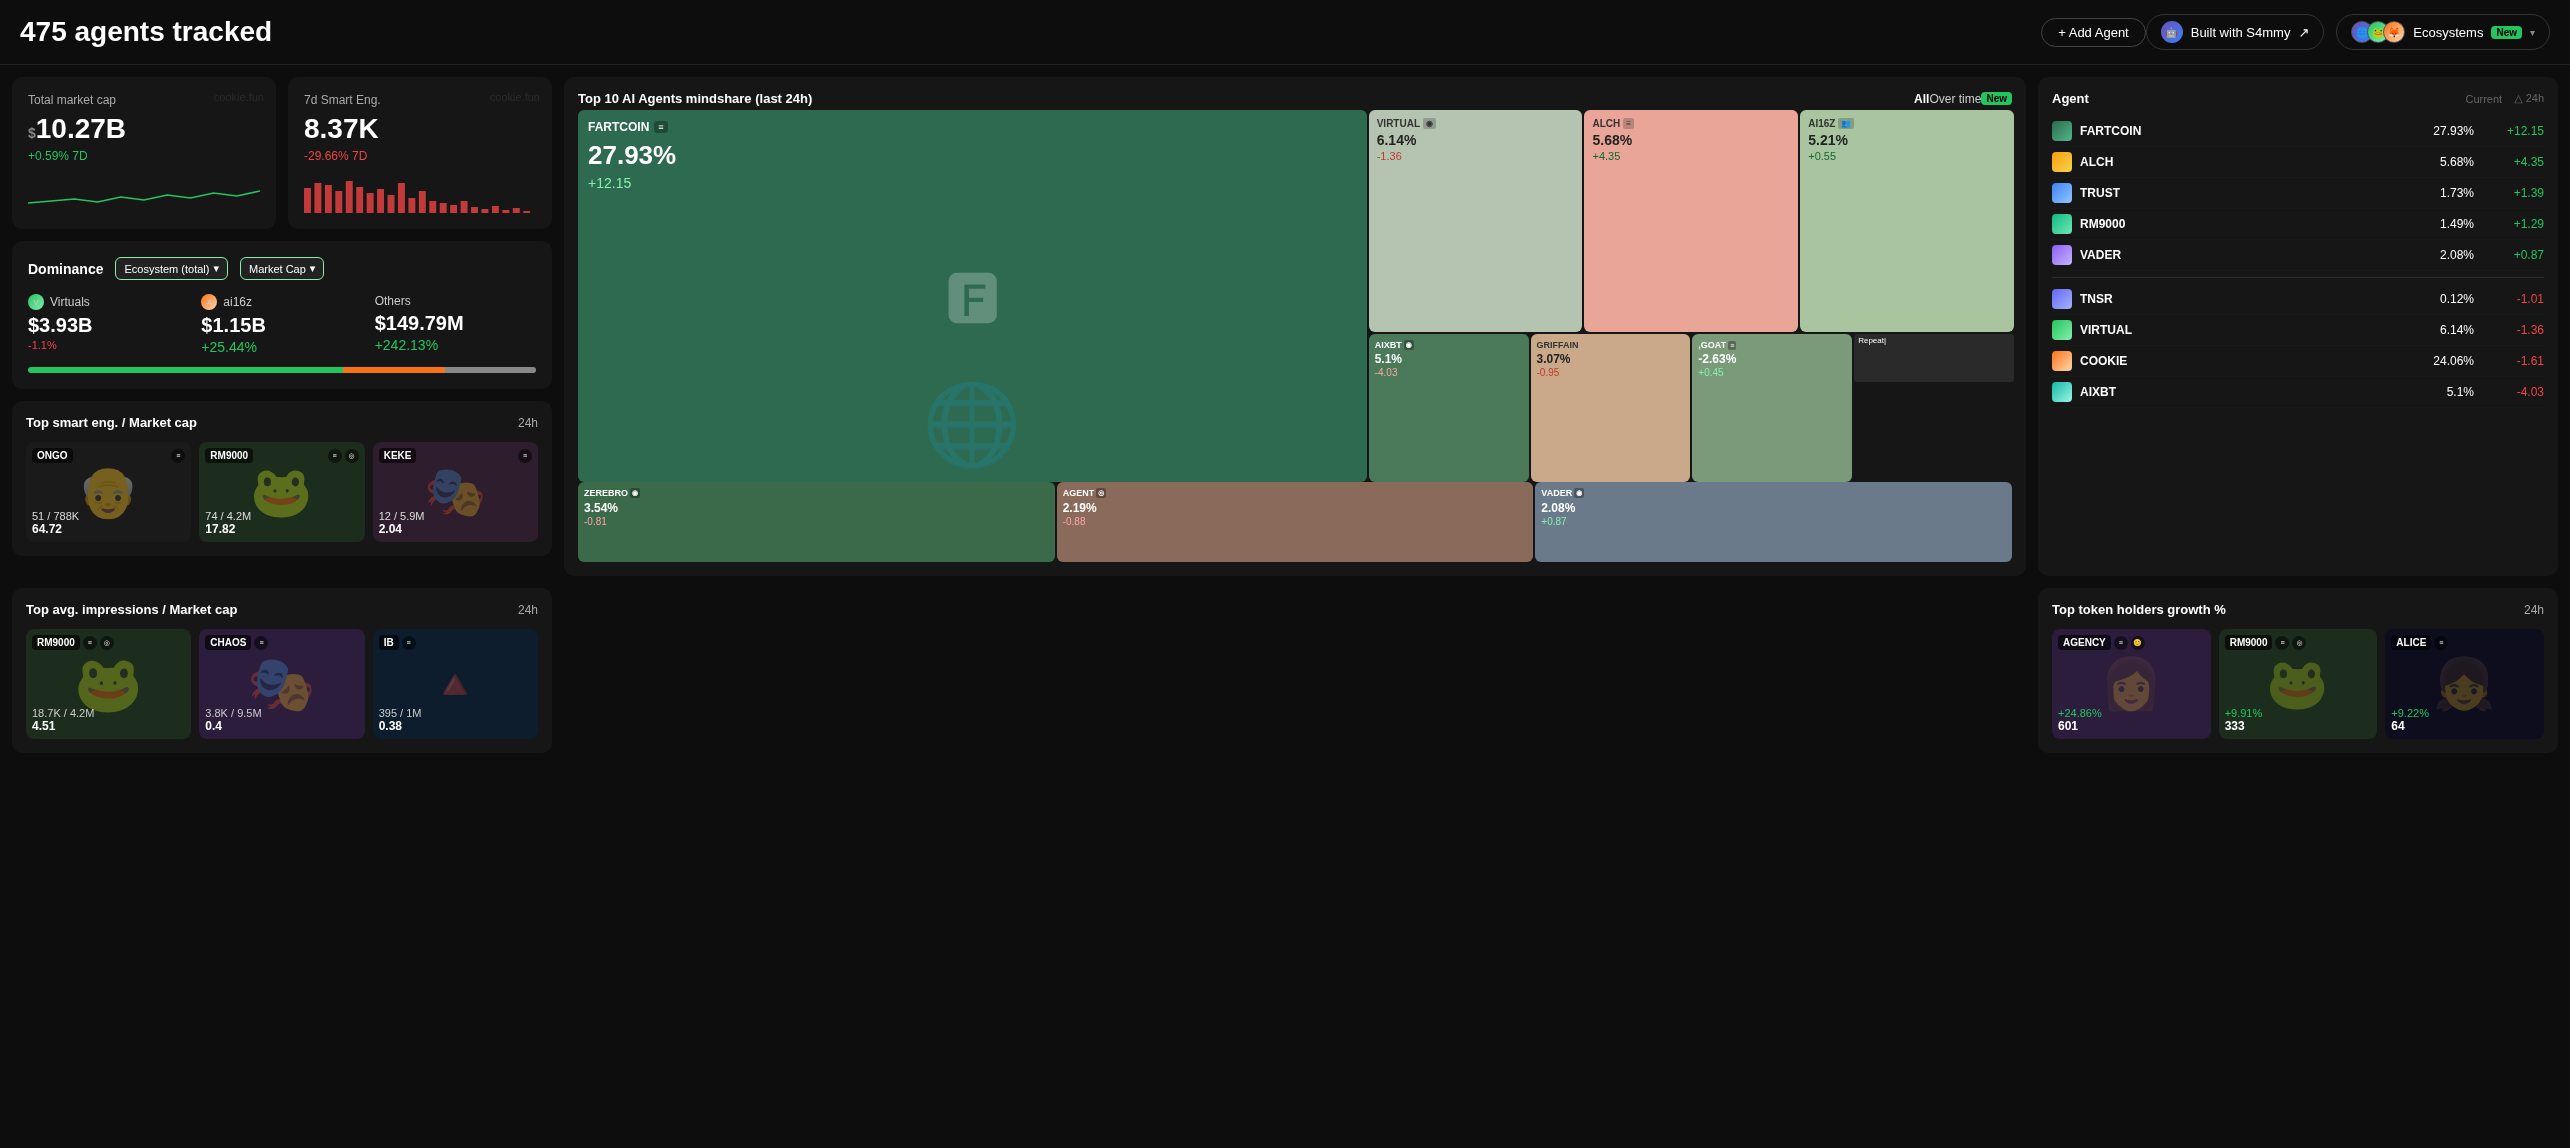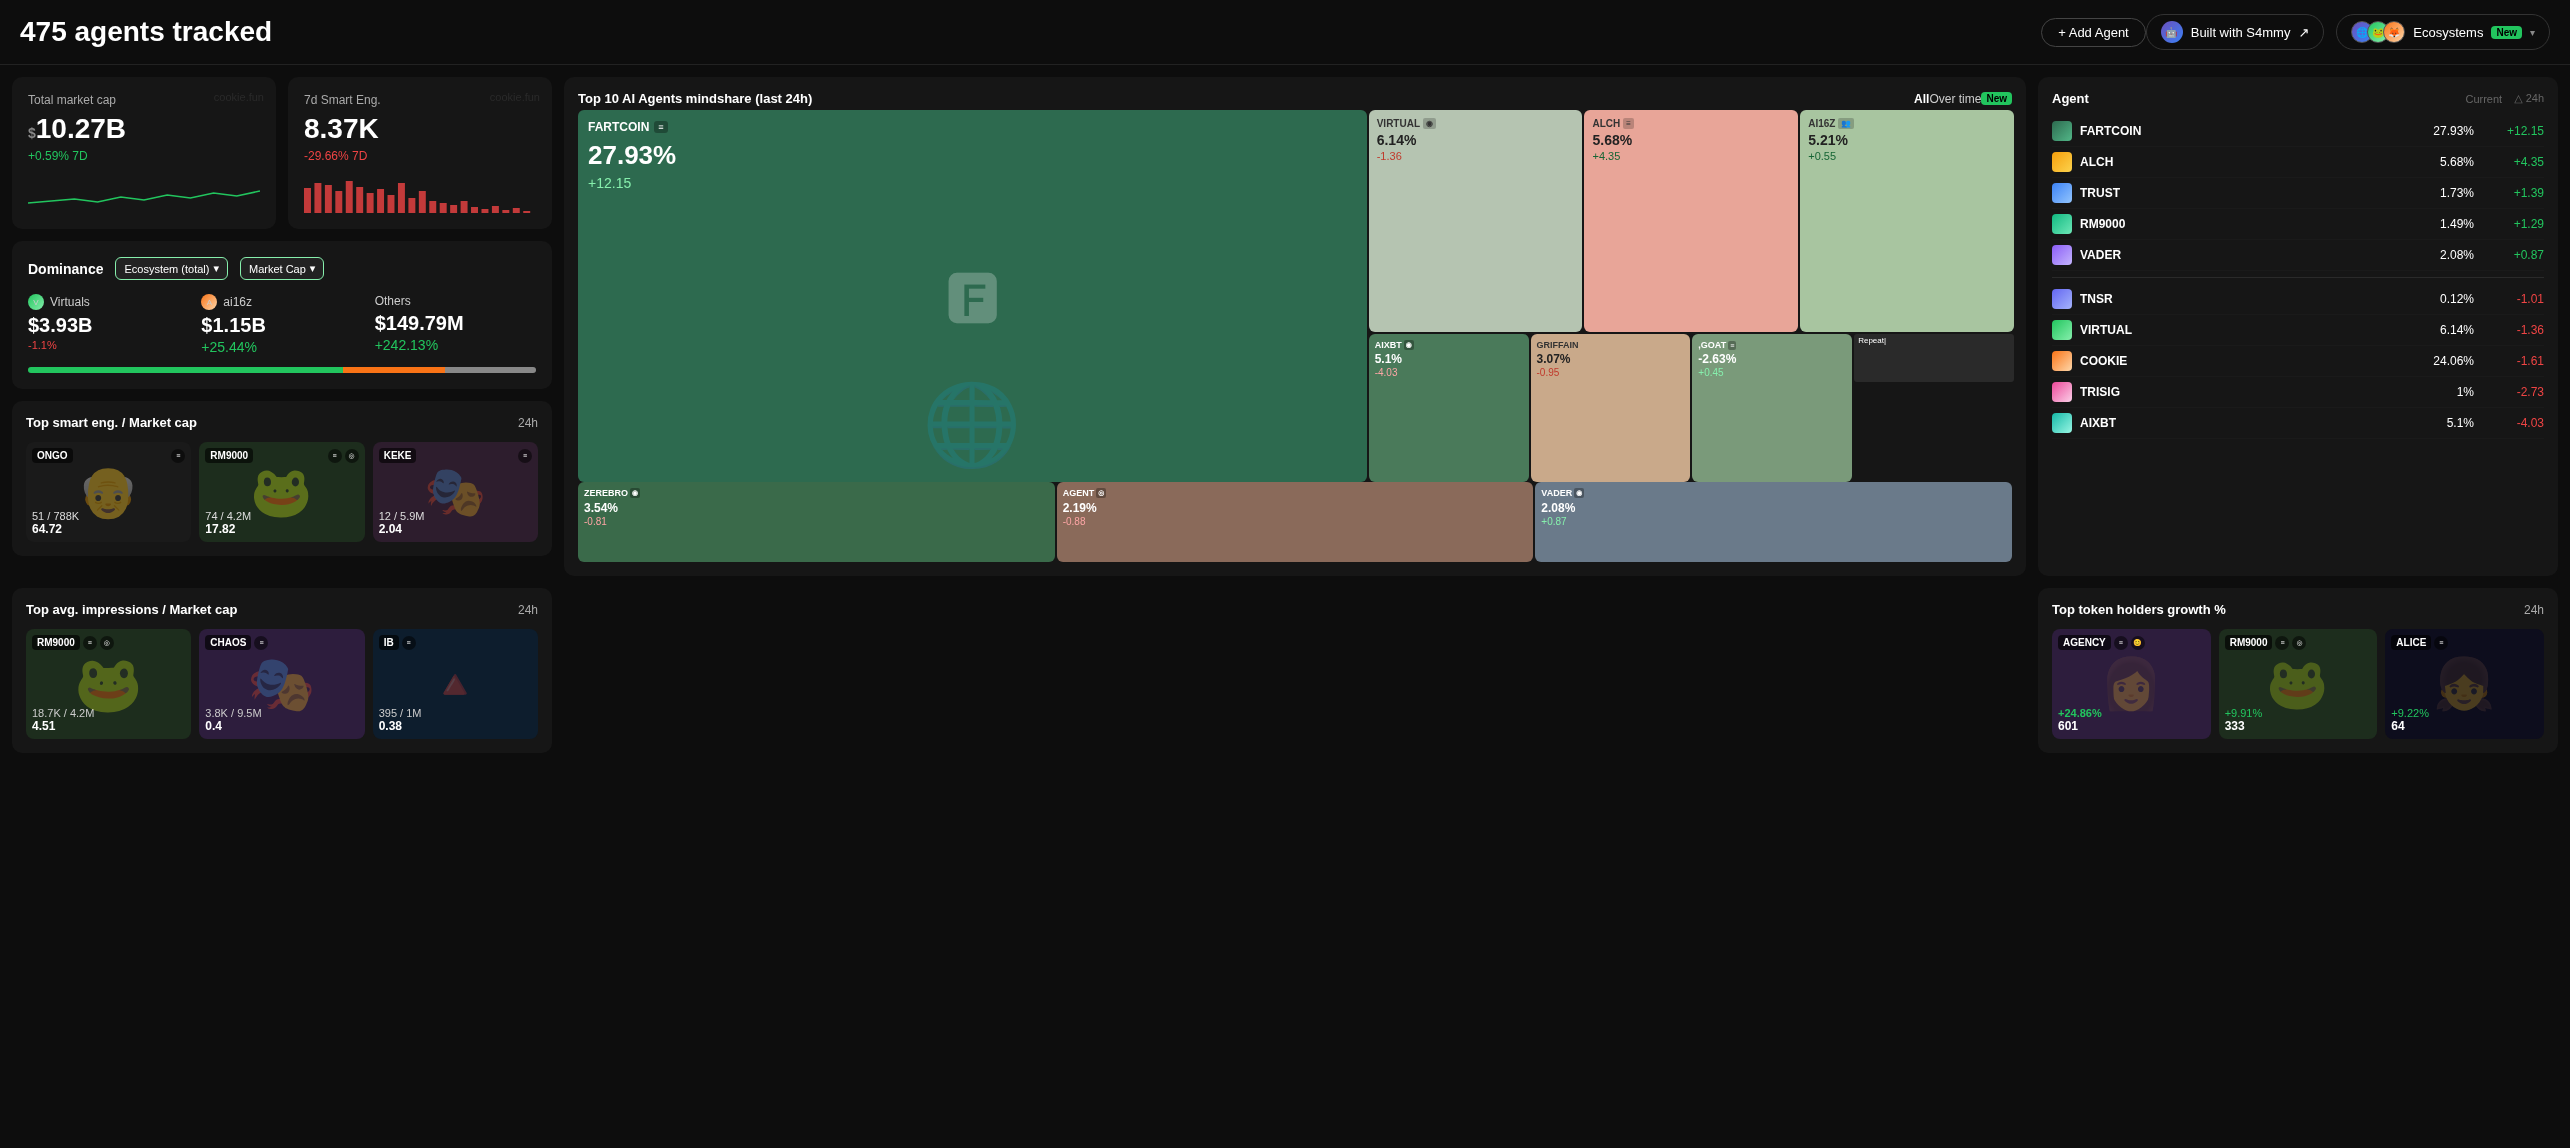--- a/index.html
+++ b/index.html
@@ -738,28 +738,20 @@
       <div class="lb-row">
         <div class="lb-agent">
           <div class="lb-avatar av-cookie"></div>
           <span class="lb-name">COOKIE</span>
         </div>
         <span class="lb-current">24.06%</span>
         <span class="lb-change-neg">-1.61</span>
       </div>
       <div class="lb-row">
         <div class="lb-agent">
-          <div class="lb-avatar av-trisig"></div>
-          <span class="lb-name">TRISIG</span>
-        </div>
-        <span class="lb-current">1%</span>
-        <span class="lb-change-neg">-2.73</span>
-      </div>
-      <div class="lb-row">
-        <div class="lb-agent">
           <div class="lb-avatar av-aixbt"></div>
           <span class="lb-name">AIXBT</span>
         </div>
         <span class="lb-current">5.1%</span>
         <span class="lb-change-neg">-4.03</span>
       </div>
     </div>
 
   </div>
 
@@ -829,21 +821,21 @@
     <div class="bottom-agent-cards">
 
       <div class="b-agent-card" style="background:#2d1d3d;">
         <div class="b-card-overlay">
           <div class="b-tag-row">
             <span class="b-tag">AGENCY</span>
             <div class="icon-circle">≡</div>
             <div class="icon-circle">😊</div>
           </div>
           <div class="b-bottom">
-            <div class="b-stat1" style="color:#22c55e;font-weight:bold;">+24.86%</div>
+            <div class="b-stat1" style="color:#22c55e;">+24.86%</div>
             <div class="b-stat2">601</div>
           </div>
         </div>
         <div style="position:absolute;inset:0;display:flex;align-items:center;justify-content:center;opacity:0.25;font-size:50px;">👩</div>
       </div>
 
       <div class="b-agent-card" style="background:#1d2d1d;">
         <div class="b-card-overlay">
           <div class="b-tag-row">
             <span class="b-tag">RM9000</span>

